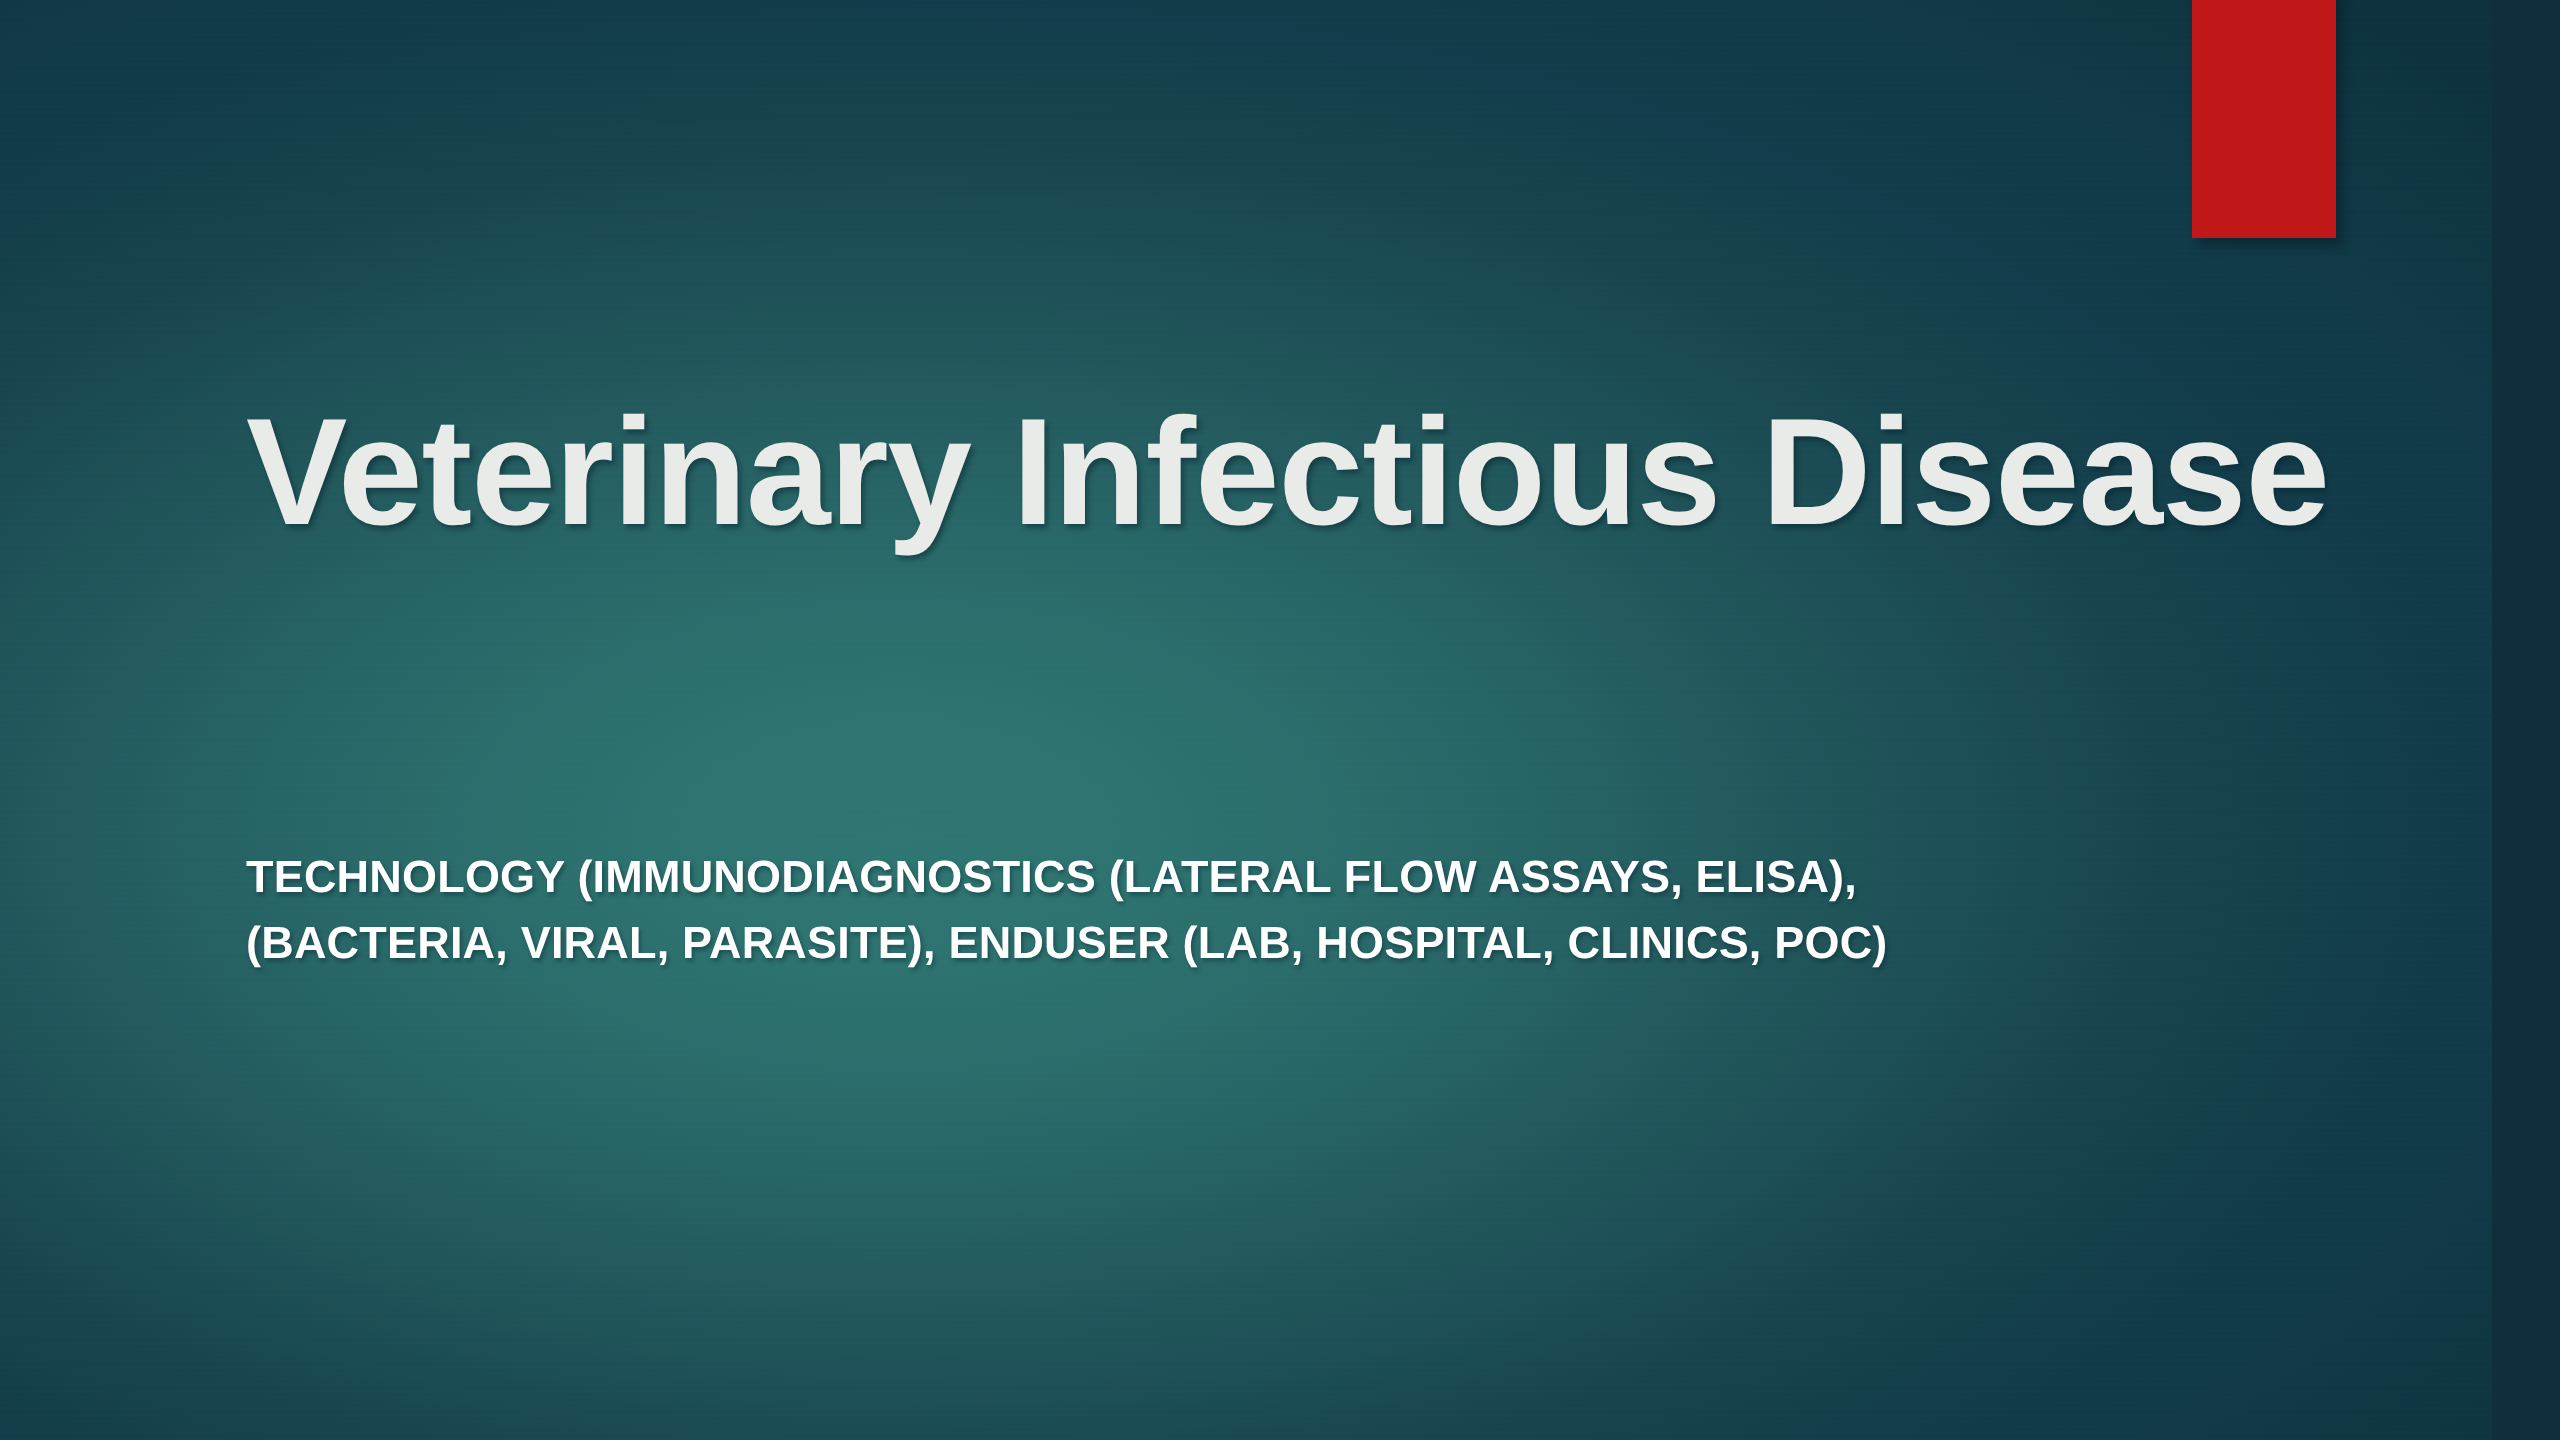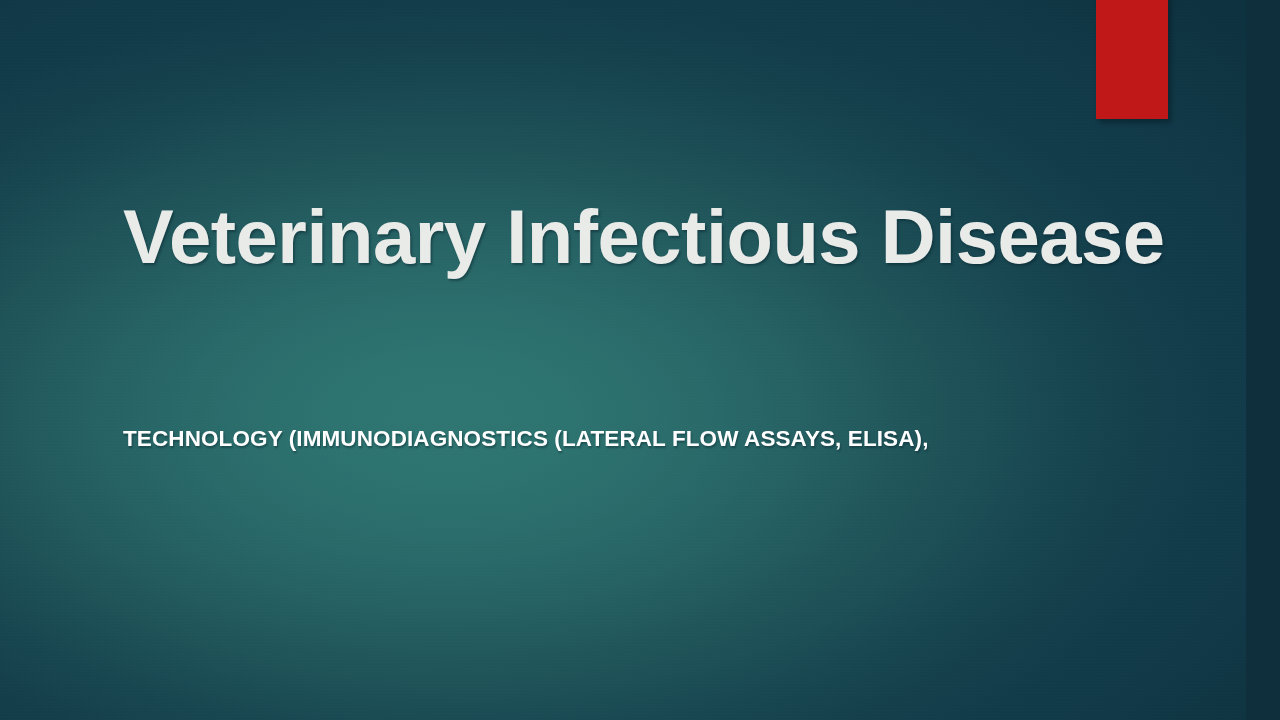--- a/index.html
+++ b/index.html
@@ -109,15 +109,16 @@
   <div id="texture"></div>
 
   <div id="accent-bar"></div>
 
   <div id="title-block">
     <div class="title-line">Veterinary Infectious Disease</div>
   </div>
 
   <div id="subtitle-block">
     <div class="subtitle-line">TECHNOLOGY (IMMUNODIAGNOSTICS (LATERAL FLOW ASSAYS, ELISA),</div>
+    <div class="subtitle-line">(BACTERIA, VIRAL, PARASITE), ENDUSER (LAB, HOSPITAL, CLINICS, POC)</div>
   </div>
 
 </div>
 
 </body></html>

